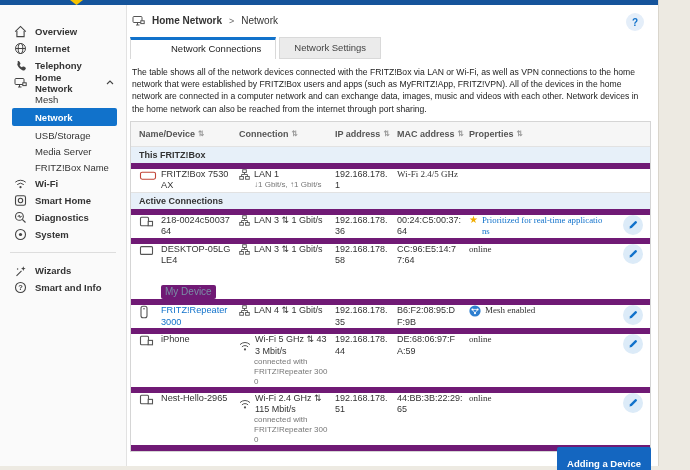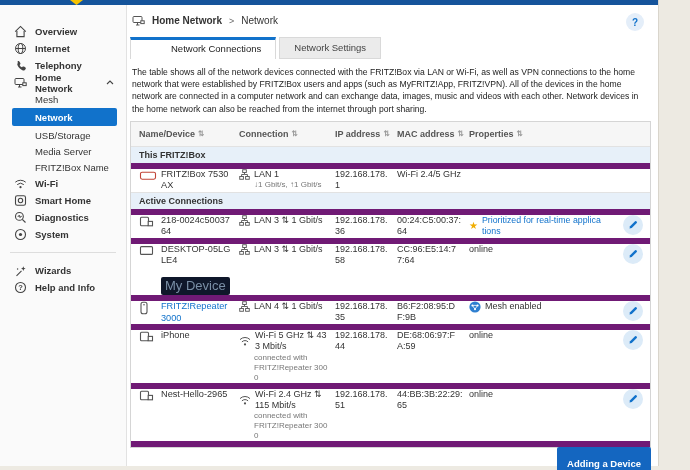--- a/index.html
+++ b/index.html
@@ -45,24 +45,24 @@
   .t-head .hcell{font-size:9px;font-weight:700;color:#555;display:flex;gap:3px;cursor:pointer;}
   .t-head .hcell.first{grid-column:1/3;padding-left:8px;}
   .sort{color:#9a9a9a;font-size:7.5px;}
   .sec-row{background:#E7F0F9;font-size:9px;font-weight:700;color:#333;padding:3px 0 3px 8px;border-top:1px solid #E2E2E2;}
   .t-row{border-top:6px solid #701a75;padding:0 0;align-items:start;}
   .t-row:first-child,.sec-row:first-child{border-top:none;}
   .cell{font-size:9px;color:#333;line-height:1.25;padding-right:6px;word-break:break-all;}
   .cell-icon{padding-left:8px;display:flex;justify-content:flex-start;}
   .dev-name{font-size:9.2px;word-break:break-all;display:block;max-width:76px;}
   .dev-name.link{color:#1172CB;cursor:pointer;}
-  .badge{display:inline-block;margin-top:10px;background:#0f172a;color:#7A8FA6;font-size:13px;padding:1px 4px;border-radius:2px;}
+  .badge{display:inline-block;margin-top:18px;background:#701a75;color:#7A8FA6;font-size:10px;padding:1px 4px;border-radius:2px;}
   .conn-line{display:flex;align-items:center;gap:4px;}
   .conn-sub{margin-left:15px;font-size:8px;color:#777;}
-  .prop-line{display:flex;align-items:center;gap:4px;}
+  .prop-line{display:flex;gap:4px;font-family:Liberation Serif, serif;}
   .prop-link{color:#1172CB;font-size:8.8px;cursor:pointer;}
   .star{color:#F0AD00;font-size:10px;line-height:1;}
   .cell-actions{display:flex;gap:5px;justify-content:flex-end;padding-right:7px;}
   .act-btn{width:20px;height:20px;border-radius:50%;background:#DCEBF8;border:none;display:flex;align-items:center;justify-content:center;cursor:pointer;padding:0;}
 
   .add-btn{position:absolute;right:7px;top:442px;height:33px;background:#1466C0;color:#fff;border:none;border-radius:2px;font-size:9.5px;font-weight:700;padding:0 10px;cursor:pointer;font-family:"Liberation Sans",sans-serif;}
 </style>
 </head>
 <body>
 
@@ -178,21 +178,21 @@
         </span>
       <span>Wizards</span>
     </div>
     <div class="nav-item">
       <span class="nico">
           <svg width="13" height="13" viewBox="0 0 13 13">
             <circle cx="6.5" cy="6.5" r="5" fill="none" stroke="#444" stroke-width="1.1"></circle>
             <text x="6.5" y="9.1" text-anchor="middle" font-size="7.5" font-weight="bold" fill="#444" font-family="Liberation Sans,sans-serif">?</text>
           </svg>
         </span>
-      <span>Help and Info</span>
+      <span>Smart and Info</span>
     </div>
   </nav>
 
   <div class="content">
     <div class="crumbs">
       <span style="display:flex;">
           <svg width="13" height="13" viewBox="0 0 13 13" fill="none" stroke="#555" stroke-width="1">
             <rect x="1" y="2.5" width="9" height="6" rx="1"></rect>
             <path d="M4 11h3.5M5.5 8.5V11"></path>
             <rect x="8.8" y="6.8" width="3.4" height="2.8" fill="#fff"></rect>

